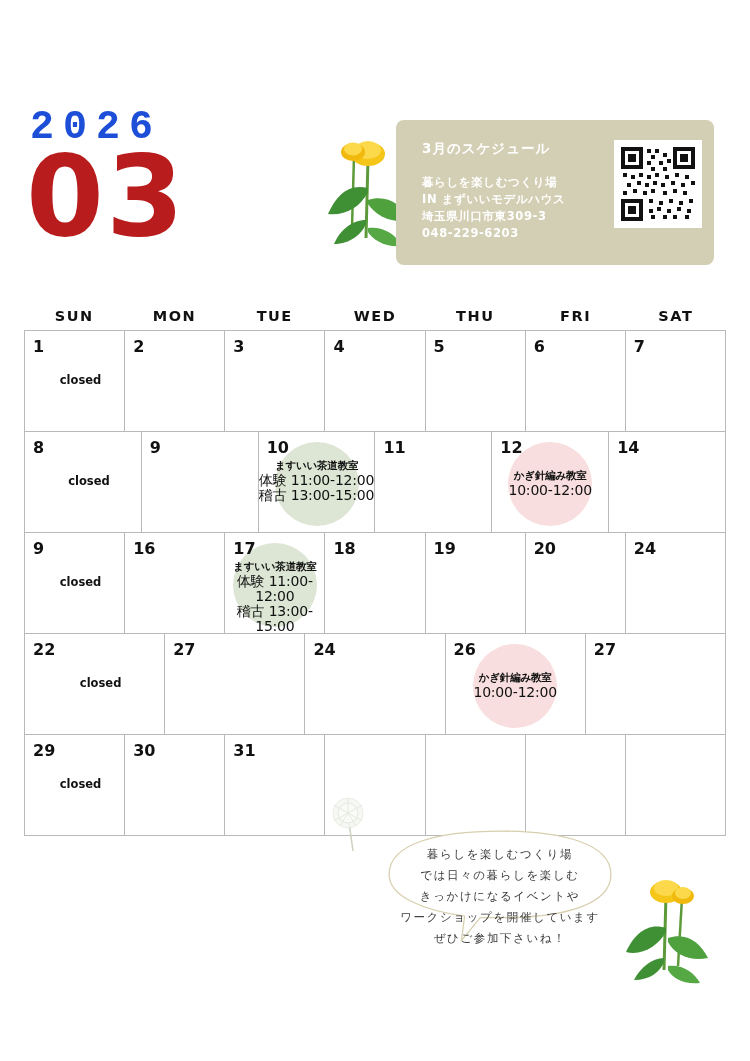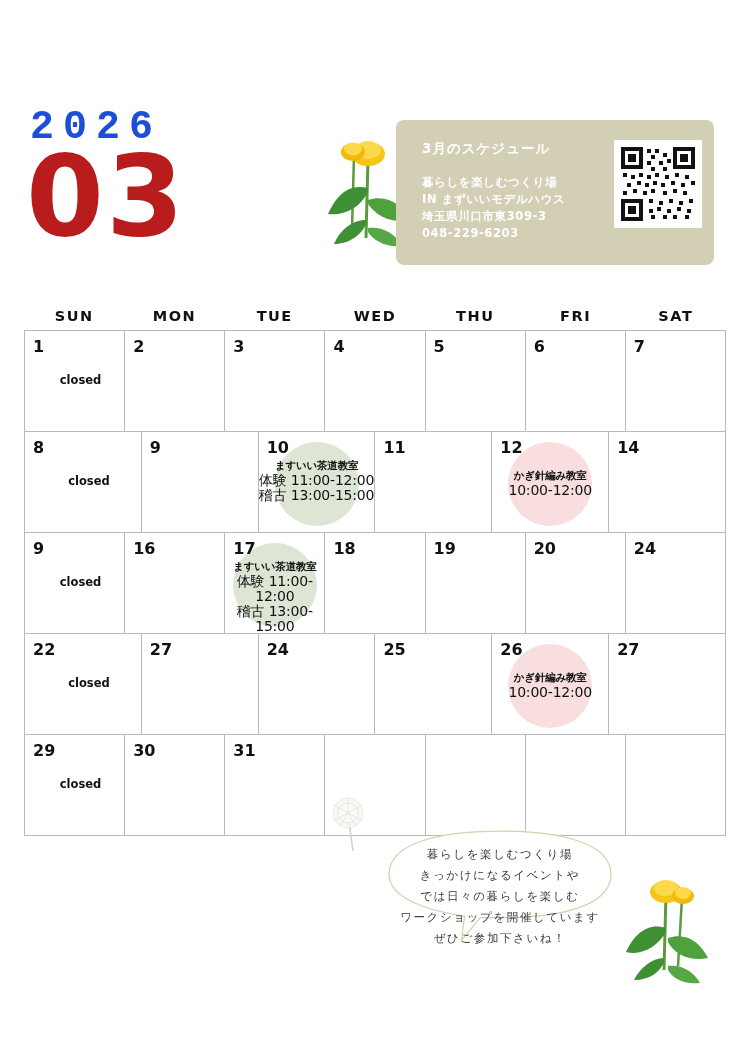--- a/index.html
+++ b/index.html
@@ -444,23 +444,20 @@
         <div class="daynum">22</div>
         <div class="closed">closed</div>
       </div>
       <div class="cell">
         <div class="daynum">27</div>
       </div>
       <div class="cell">
         <div class="daynum">24</div>
       </div>
       <div class="cell">
-        <div class="daynum">25</div>
-      </div>
-      <div class="cell">
         <div class="blob pink"></div>
         <div class="daynum">26</div>
         <div class="event pink-ev">
           <div class="ev-title">かぎ針編み教室</div>
           <div class="ev-line">10:00-12:00</div>
         </div>
       </div>
       <div class="cell">
         <div class="daynum">27</div>
       </div>
@@ -508,22 +505,22 @@
              C225 4, 286 20, 286 59
              C286 98, 225 114, 145 114
              L120 114
              L96 143
              L100 112
              C50 105, 4 88, 4 59
              C4 20, 65 4, 145 4 Z" fill="#ffffff" stroke="#d8cfae" stroke-width="1.6"></path>
   </svg>
   <div class="bubble-text">
     <div>暮らしを楽しむつくり場</div>
+    <div>では日々の暮らしを楽しむ</div>
     <div>きっかけになるイベントや</div>
-    <div>では日々の暮らしを楽しむ</div>
     <div>ワークショップを開催しています</div>
     <div>ぜひご参加下さいね！</div>
   </div>
 </div>
 
 <div class="dandelion-bottom">
   <svg viewBox="0 0 95 115" width="95" height="115">
     <path d="M46 24 L44 100" stroke="#5c9a3a" stroke-width="3" fill="none"></path>
     <path d="M62 28 L58 96" stroke="#5c9a3a" stroke-width="2.5" fill="none"></path>
     <ellipse cx="46" cy="22" rx="16" ry="11" fill="#f5c518"></ellipse>

